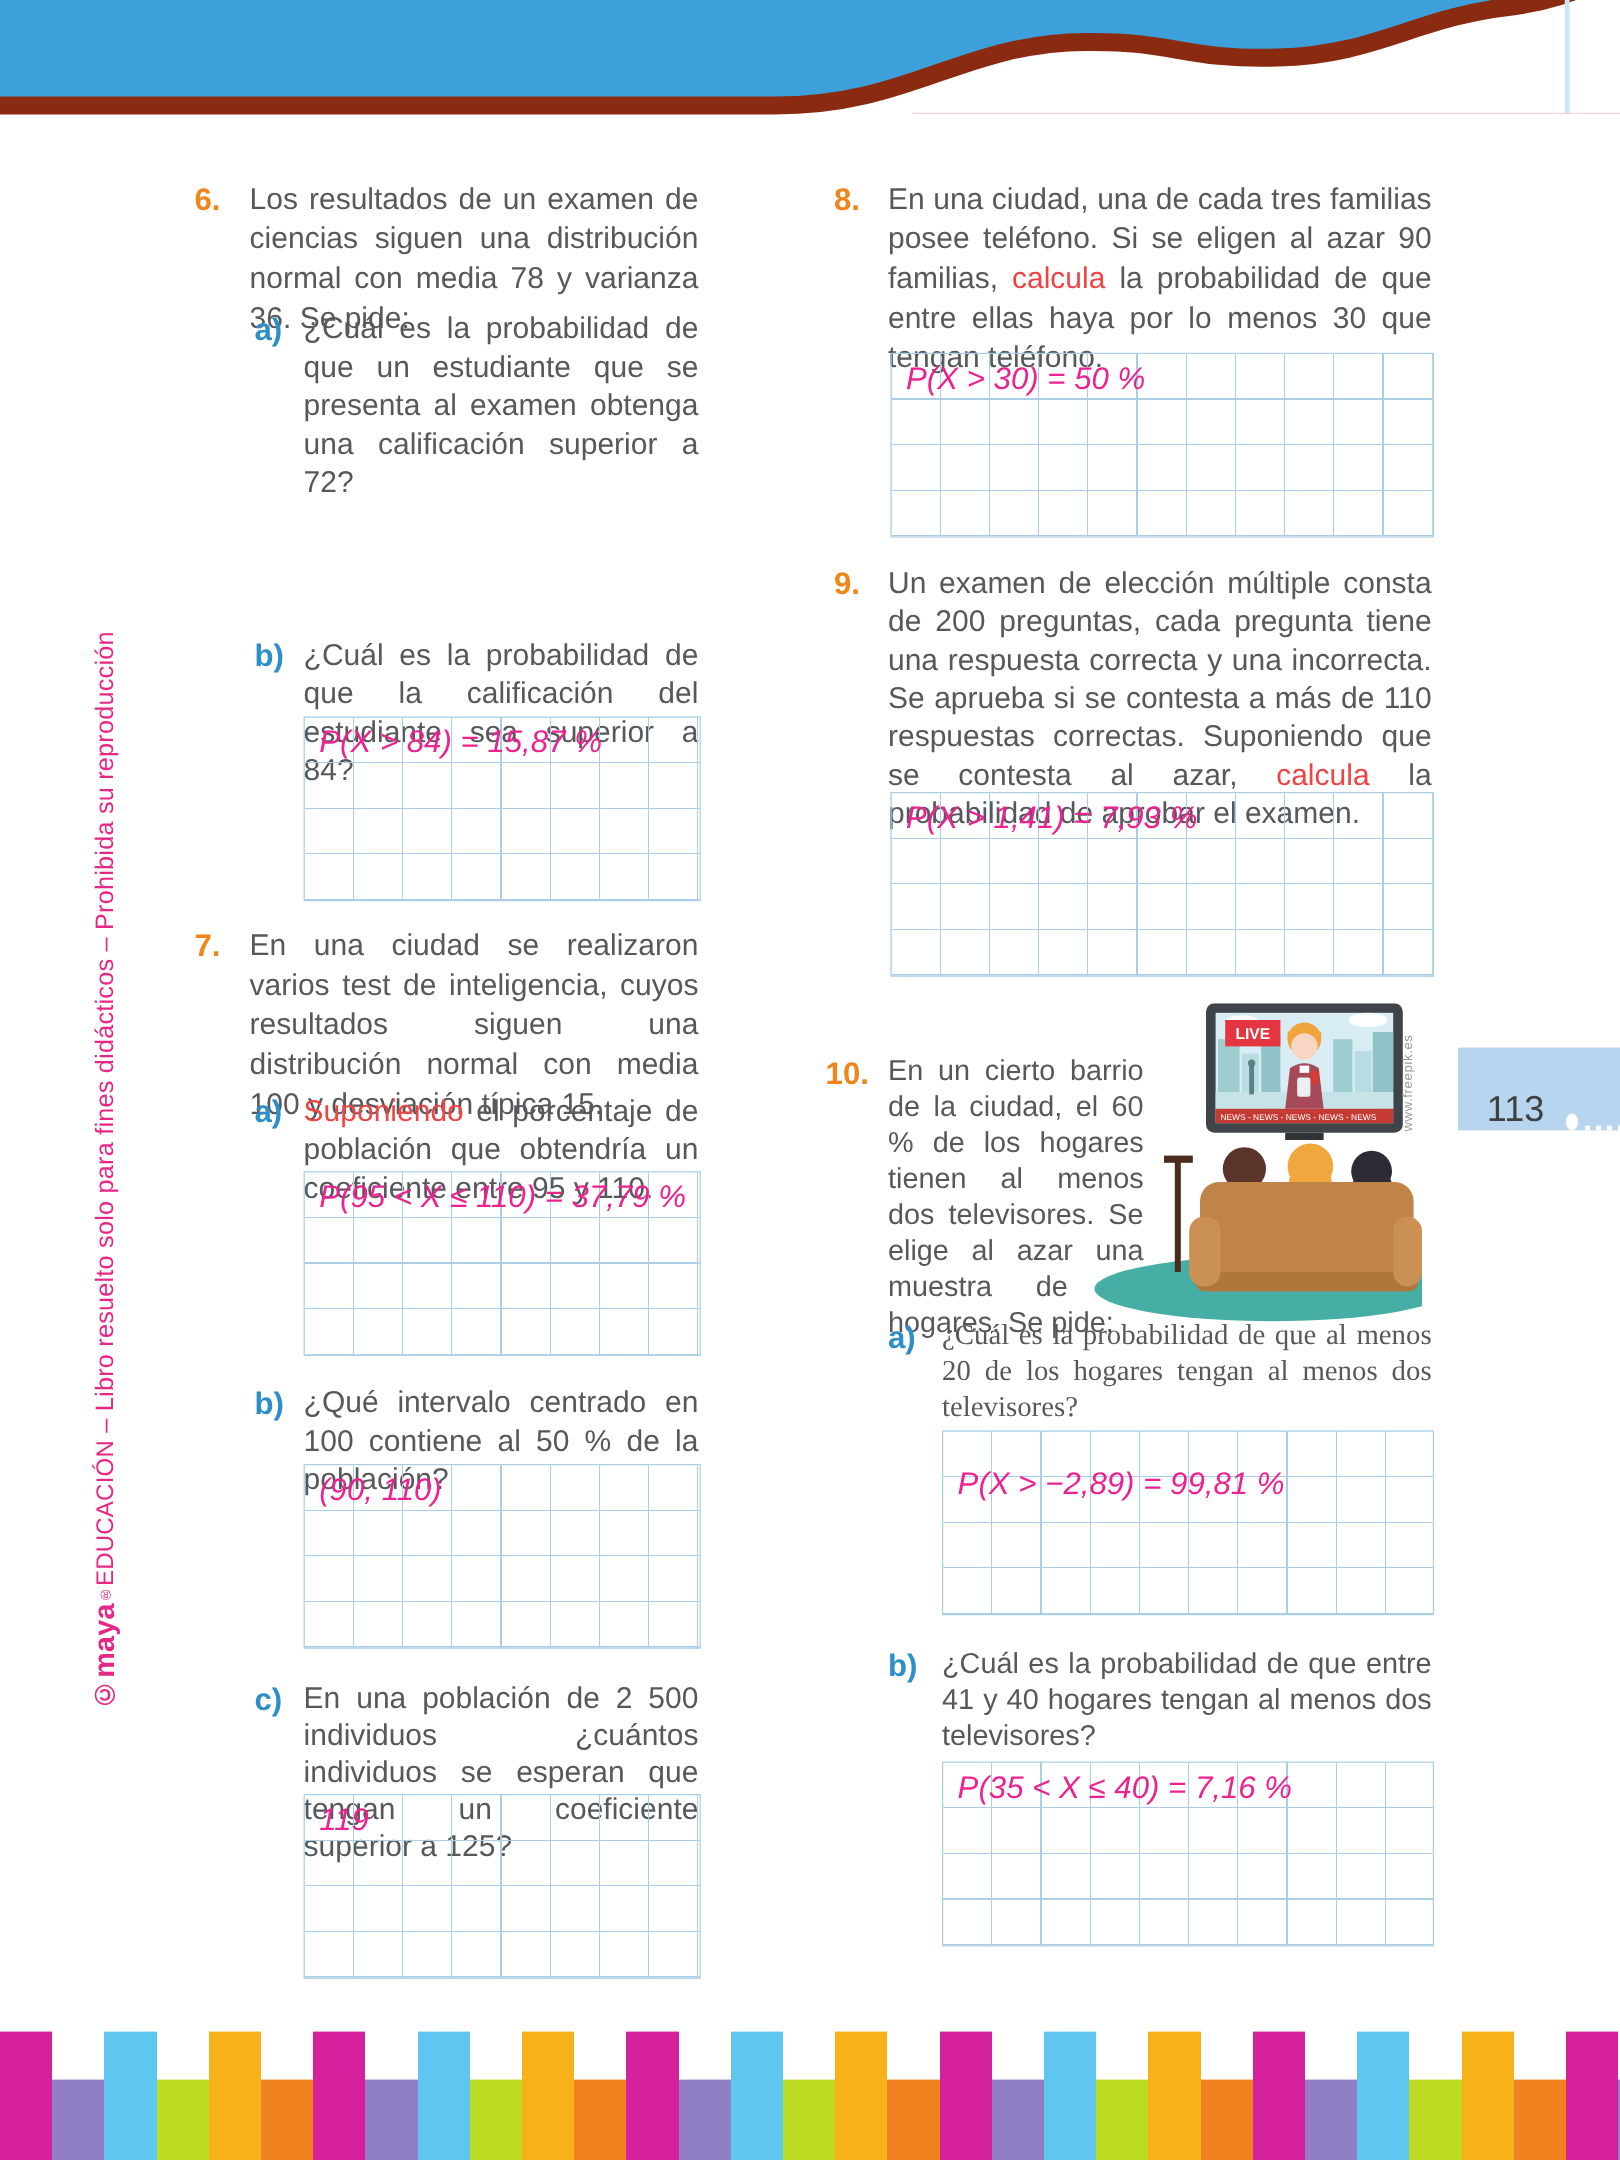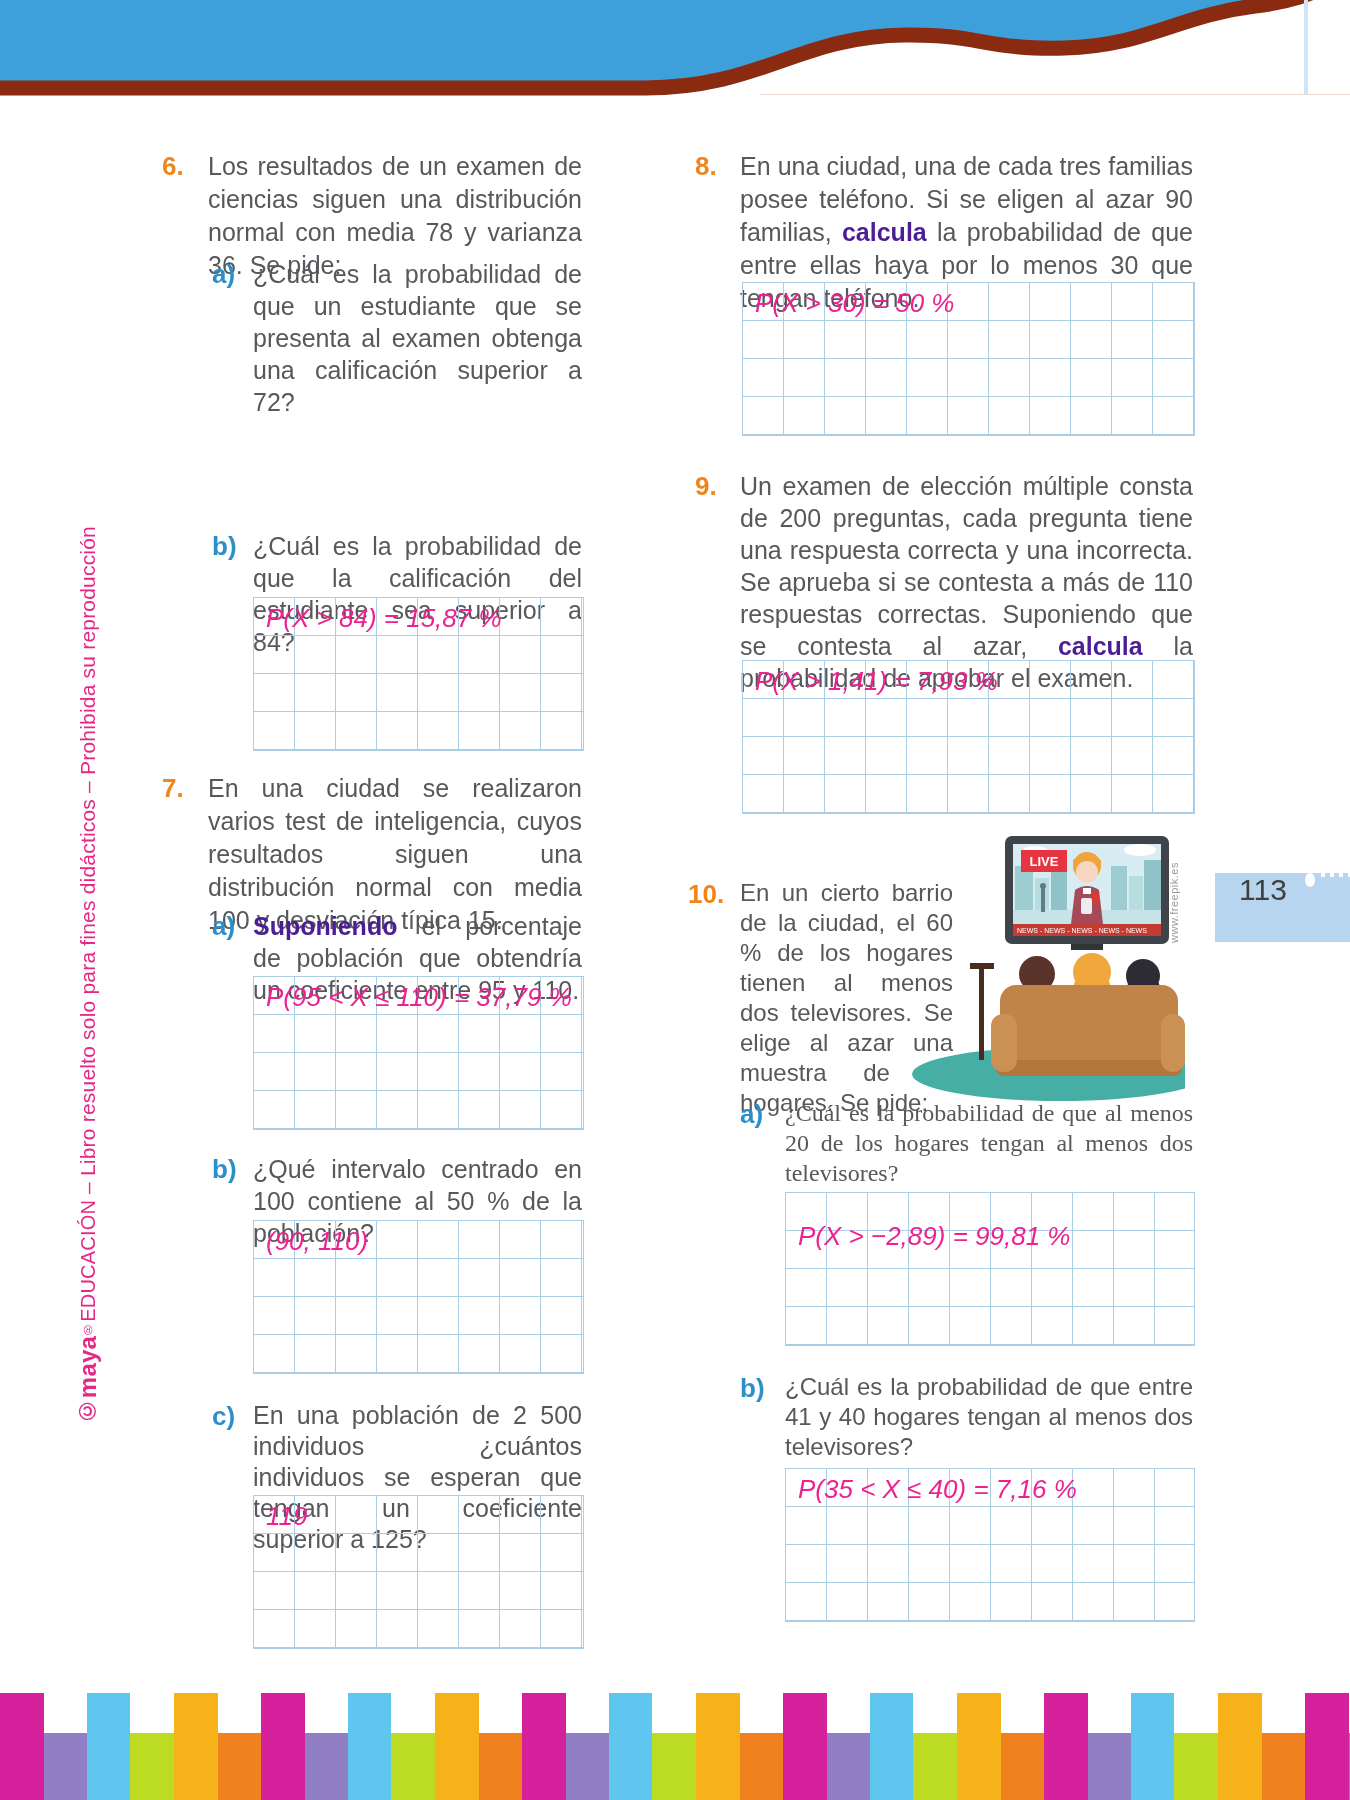--- a/index.html
+++ b/index.html
@@ -20,35 +20,35 @@
            font-size:21px;color:#e62786;letter-spacing:.2px;}
   .sidebar .logo{font-weight:bold;font-size:24px;}
   .sidebar .reg{font-size:12px;}
   .sidebar .brand{font-size:20px;}
 
   
   .ex{position:absolute;}
   .num{position:absolute;left:0;top:0;font-weight:bold;color:#f08519;font-size:26px;line-height:33px;}
   .plabel{position:absolute;left:0;top:0;font-weight:bold;color:#2d8fc9;font-size:26px;line-height:33px;}
   .txt{text-align:justify;font-size:25px;line-height:33px;}
-  .txt b{font-weight:bold;color:#4c1d95;}
+  .txt b{font-weight:normal;color:#ef4444;}
   .lh32 .txt{line-height:32px;}
   .lh31 .txt{line-height:31px;}
   .lh30 .txt{line-height:30px;font-size:24px;}
 
   
   .grid{position:absolute;border:1px solid #abcde5;background:
         repeating-linear-gradient(to right,transparent 0 40px,#abcde5 40px 41px),
         repeating-linear-gradient(to bottom,transparent 0 37px,#abcde5 37px 38px);}
   .ans{position:absolute;left:12px;top:3px;height:34px;display:flex;align-items:center;
        font-style:italic;color:#ec2290;font-size:26px;white-space:nowrap;}
 
   
   .badge{position:absolute;left:1215px;top:873px;width:135px;height:69px;background:#b7d5ef;
-         display:flex;align-items:flex-start;}
+         display:flex;align-items:flex-end;}
   .badge .pnum{font-size:30px;color:#3f4042;margin-left:24px;}
   .badge .bdot{width:14px;height:14px;border-radius:50%;background:#ffffff;margin-left:18px;}
   .badge .bdots{width:42px;height:4px;margin-left:6px;
          background:repeating-linear-gradient(to right,#ffffff 0 4px,transparent 4px 9px);}
 
   
   .tvwrap{position:absolute;left:895px;top:836px;width:290px;height:268px;}
   .freepik{position:absolute;left:1168px;top:853px;height:90px;
            writing-mode:vertical-rl;transform:rotate(180deg);
            font-size:11px;color:#9a9a9a;letter-spacing:.5px;}
@@ -123,21 +123,21 @@
     <div class="txt" style="margin-left:41px;"><span>En una población de 2 500 individuos ¿cuántos individuos se esperan que tengan un coeficiente superior a 125?</span><b></b><span></span></div>
   </div>
   <div class="grid" style="left:253px;top:1495px;width:329px;height:152px;">
     <span class="ans">119</span>
   </div>
 
   <div class="ex" style="left:695px;top:150px;width:498px;">
     <span class="num">8.</span>
     <div class="txt" style="margin-left:45px;"><span>En una ciudad, una de cada tres familias posee teléfono. Si se eligen al azar 90 familias, </span><b>calcula</b><span> la probabilidad de que entre ellas haya por lo menos 30 que tengan teléfono.</span></div>
   </div>
-  <div class="grid" style="left:742px;top:282px;width:451px;height:152px;">
+  <div class="grid" style="left:742px;top:294px;width:451px;height:152px;">
     <span class="ans">P(X &gt; 30) = 50 %</span>
   </div>
 
   <div class="ex lh32" style="left:695px;top:470px;width:498px;">
     <span class="num">9.</span>
     <div class="txt" style="margin-left:45px;"><span>Un examen de elección múltiple consta de 200 preguntas, cada pregunta tiene una respuesta correcta y una incorrecta. Se aprueba si se contesta a más de 110 respuestas correctas. Suponiendo que se contesta al azar, </span><b>calcula</b><span> la probabilidad de aprobar el examen.</span></div>
   </div>
   <div class="grid" style="left:742px;top:660px;width:451px;height:152px;">
     <span class="ans">P(X &gt; 1,41) = 7,93 %</span>
   </div>

